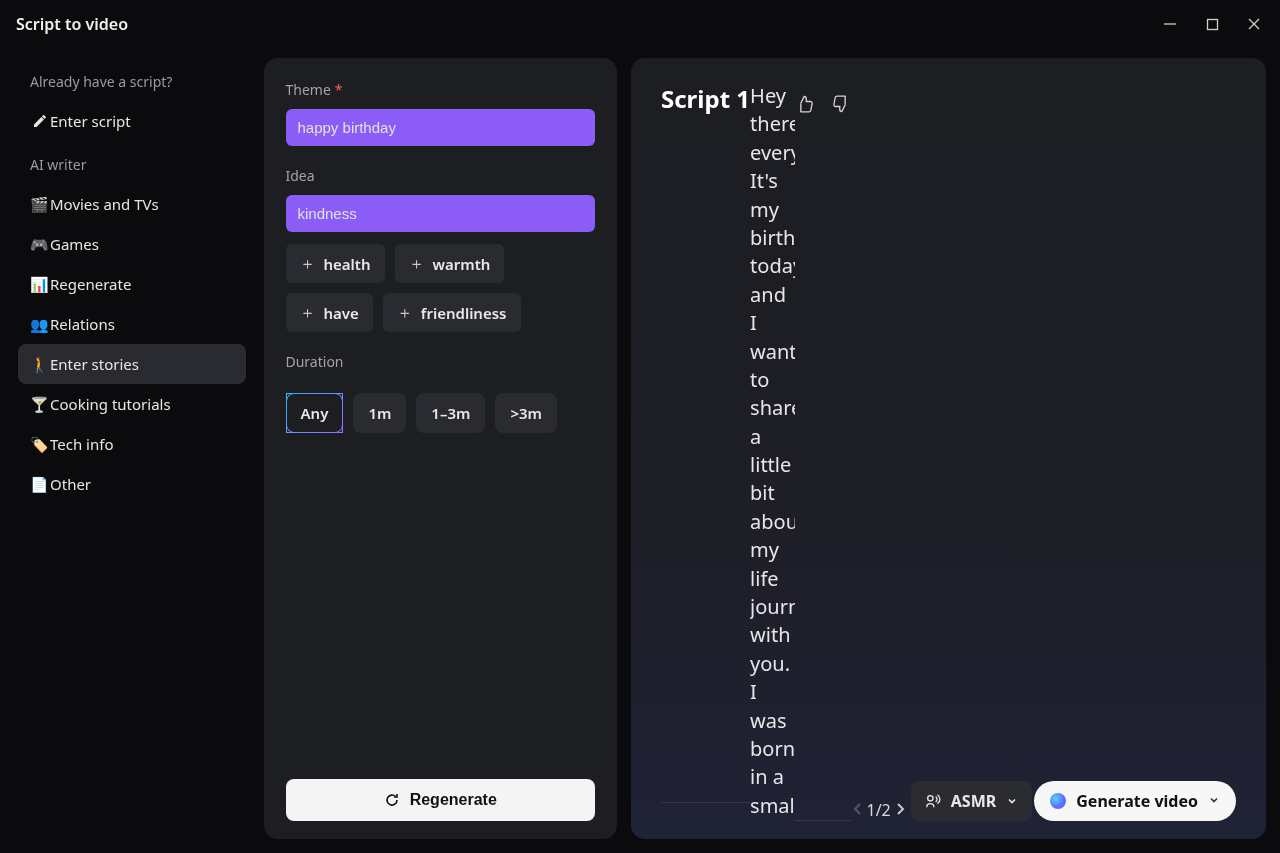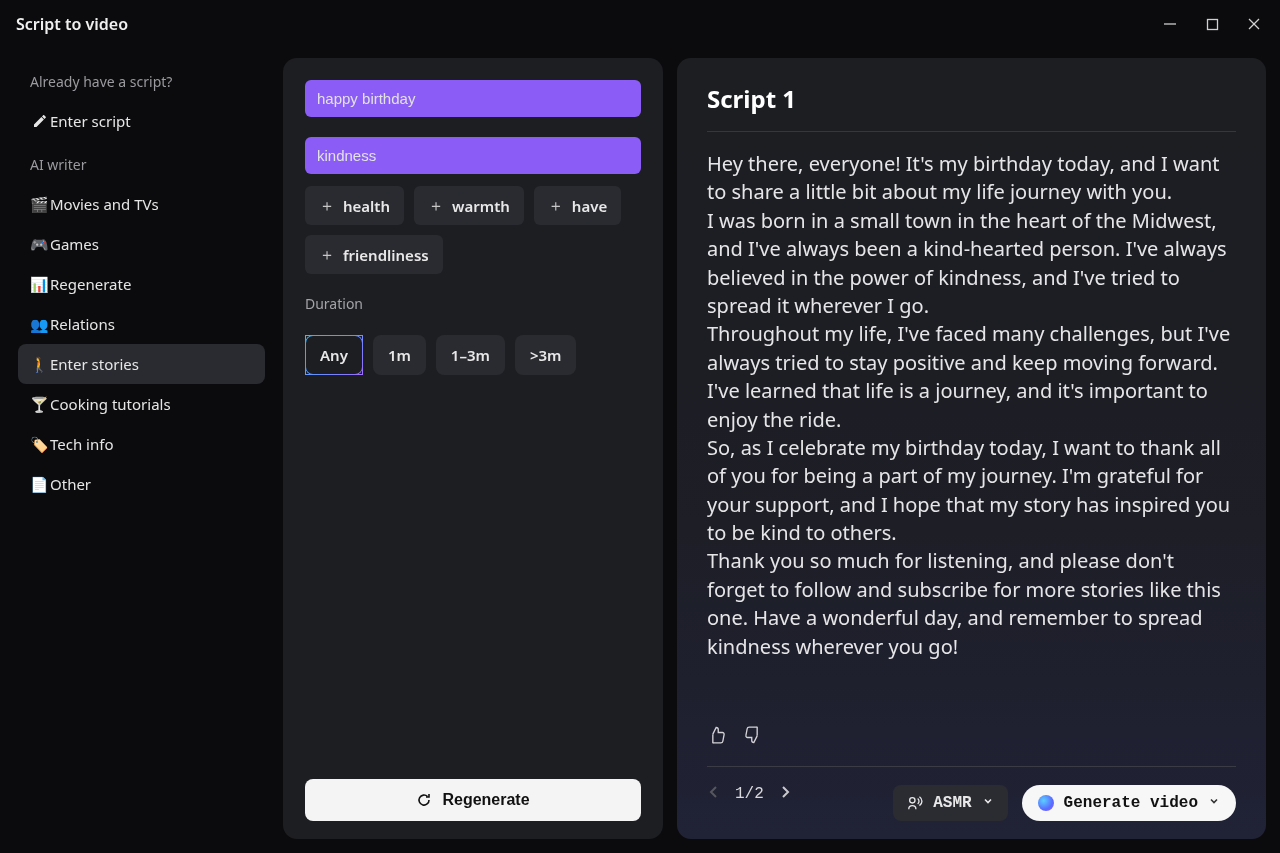--- a/index.html
+++ b/index.html
@@ -147,21 +147,21 @@
     font-weight: 600;
     cursor: pointer;
     display: flex;
     align-items: center;
     justify-content: center;
     gap: 10px;
   }
   .panel-script {
     flex: 1;
     display: flex;
-    flex-direction: column;
+    flex-direction: row;
     padding: 24px 30px 18px;
     background: linear-gradient(180deg, #1d1e22 0%, #1d1e26 60%, #202236 100%);
   }
   .script-title {
     font-size: 24px;
     font-weight: 700;
     color: #fff;
     padding-bottom: 16px;
     border-bottom: 1px solid #353640;
     margin-bottom: 18px;
@@ -185,24 +185,23 @@
     color: #8c8d96;
     font-size: 15px;
     line-height: 1.5;
     flex: 1;
     display: flex;
     gap: 10px;
   }
   .feedback { display: flex; gap: 16px; color: #d4d4d8; }
   .script-footer {
     display: flex;
-    align-items: flex-start;
-    gap: 14px;
+    align-items: flex-end;
+    gap: 2px;
     padding-top: 18px;
-    font-family: Liberation Mono, monospace;
   }
   .nav-arrow {
     color: #c9c9cd;
     cursor: pointer;
   }
   .nav-arrow.disabled { color: #55565e; cursor: default; }
   .pager { color: #d9d9dd; font-size: 16px; }
   .footer-spacer { flex: 1; }
   .asmr-btn {
     background: #2b2c32;
@@ -298,24 +297,29 @@
       <span class="sb-icon" style="color:#2fb7ff">🏷️</span>
       <span>Tech info</span>
     </div>
     <div class="sb-item">
       <span class="sb-icon" style="color:#8a8a95">📄</span>
       <span>Other</span>
     </div>
   </div>
 
   <div class="panel panel-form">
+    <div class="label">
+      <span>Theme</span>
+        <span class="req">*</span>
+    </div>
     <input class="input" value="happy birthday" style="">
 
     <div class="spacer"></div>
 
+    <div class="label">Idea</div>
     <input class="input" value="kindness" style="">
 
     <div class="chips">
       <div class="chip">
           <span class="plus">＋</span>
           <span>health</span>
         </div>
       <div class="chip">
           <span class="plus">＋</span>
           <span>warmth</span>

